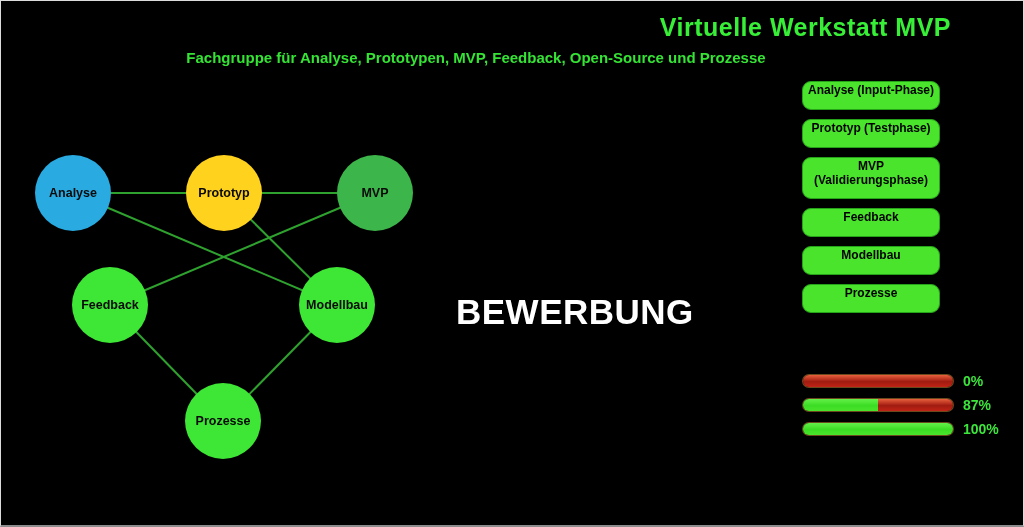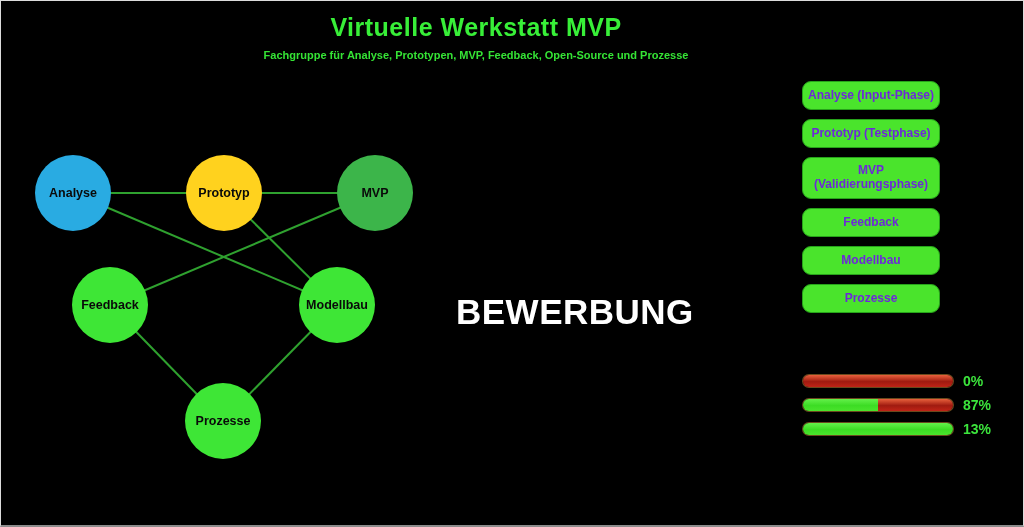--- a/index.html
+++ b/index.html
@@ -19,24 +19,25 @@
     left: 0; top: 12px;
     width: 950px;
     text-align: center;
   }
   .header h1 {
     margin: 0;
     font-size: 25px;
     font-weight: bold;
     color: #38ef38;
     letter-spacing: 0.5px;
+    text-align: right;
   }
   .header .subtitle {
     margin-top: 7px;
-    font-size: 11px;
+    font-size: 15px;
     font-weight: bold;
     color: #35e335;
   }
   #diagram {
     position: absolute;
     left: 0; top: 0;
     width: 470px; height: 480px;
   }
   #diagram text {
     font-family: "Liberation Sans", sans-serif;
@@ -60,25 +61,24 @@
     display: flex;
     flex-direction: column;
     gap: 9px;
   }
   .phase-button {
     width: 138px;
     min-height: 29px;
     display: flex;
     flex-direction: column;
     align-items: center;
-    justify-content: center;
     background: #4ae42c;
     border: 1px solid #27a31a;
     border-radius: 9px;
-    color: #6d28d9;
+    color: #000000;
     font-size: 12px;
     font-weight: bold;
     line-height: 1.15;
     text-align: center;
     cursor: pointer;
     padding: 2px 4px;
   }
   .phase-button.tall { min-height: 42px; }
   .progress {
     position: absolute;
@@ -194,17 +194,17 @@
         <div class="bar">
           <div class="seg-green" style="width: 50%;"></div>
           <div class="seg-red" style="width: 50%;"></div>
         </div>
         <div class="bar-label">87%</div>
       </div>
       <div class="progress-row">
         <div class="bar">
           <div class="seg-green" style="width: 100%;"></div>
         </div>
-        <div class="bar-label">13%</div>
+        <div class="bar-label">100%</div>
       </div>
     </div>
 
 </div>
 
 </body></html>

